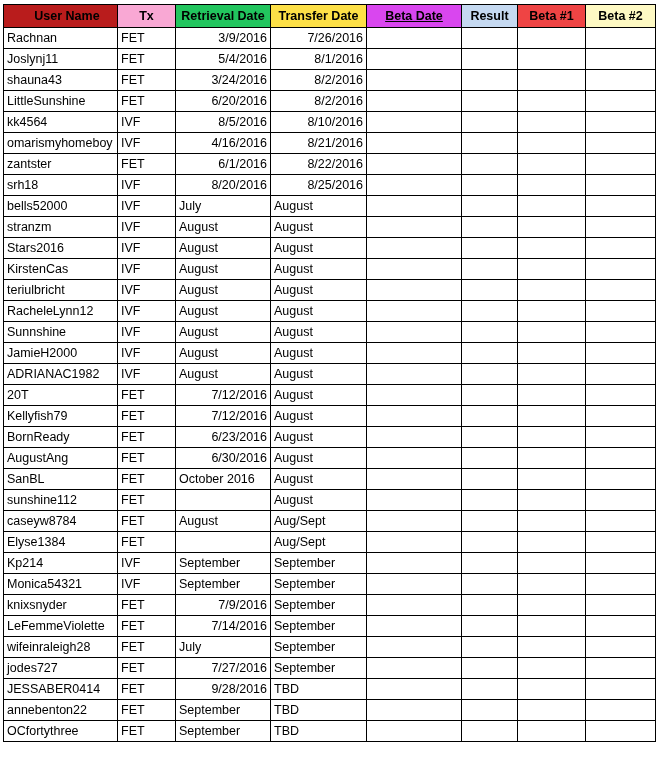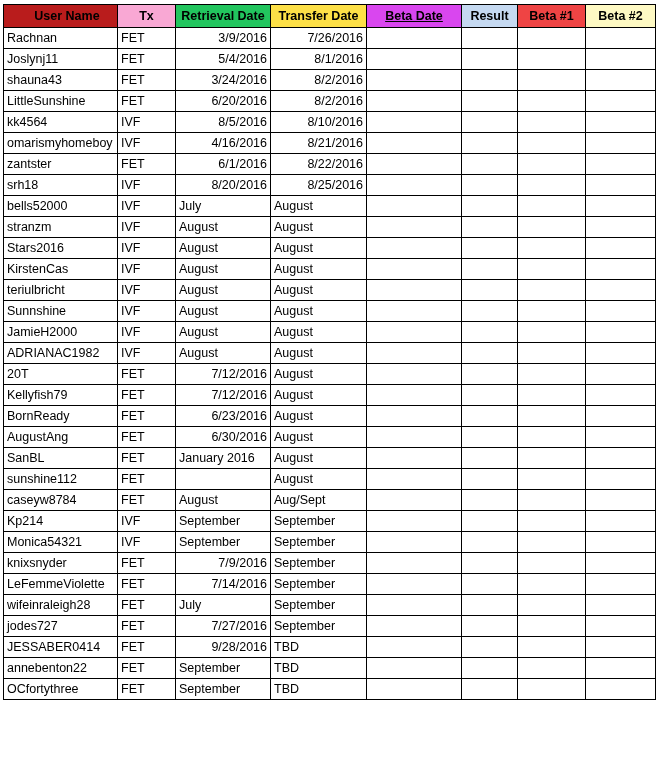--- a/index.html
+++ b/index.html
@@ -189,20 +189,30 @@
         <td class="txt">teriulbricht</td>
         <td class="txt">IVF</td>
         <td class="txt">August</td>
         <td class="txt">August</td>
         <td class="txt"></td>
         <td class="txt"></td>
         <td class="txt"></td>
         <td class="txt"></td>
       </tr>
       <tr>
+        <td class="txt">RacheleLynn12</td>
+        <td class="txt">IVF</td>
+        <td class="txt">August</td>
+        <td class="txt">August</td>
+        <td class="txt"></td>
+        <td class="txt"></td>
+        <td class="txt"></td>
+        <td class="txt"></td>
+      </tr>
+      <tr>
         <td class="txt">Sunnshine</td>
         <td class="txt">IVF</td>
         <td class="txt">August</td>
         <td class="txt">August</td>
         <td class="txt"></td>
         <td class="txt"></td>
         <td class="txt"></td>
         <td class="txt"></td>
       </tr>
       <tr>
@@ -261,41 +271,51 @@
         <td class="num">6/30/2016</td>
         <td class="txt">August</td>
         <td class="txt"></td>
         <td class="txt"></td>
         <td class="txt"></td>
         <td class="txt"></td>
       </tr>
       <tr>
         <td class="txt">SanBL</td>
         <td class="txt">FET</td>
-        <td class="txt">January 2016</td>
+        <td class="txt">October 2016</td>
         <td class="txt">August</td>
         <td class="txt"></td>
         <td class="txt"></td>
         <td class="txt"></td>
         <td class="txt"></td>
       </tr>
       <tr>
         <td class="txt">sunshine112</td>
         <td class="txt">FET</td>
         <td class="txt"></td>
         <td class="txt">August</td>
         <td class="txt"></td>
         <td class="txt"></td>
         <td class="txt"></td>
         <td class="txt"></td>
       </tr>
       <tr>
         <td class="txt">caseyw8784</td>
         <td class="txt">FET</td>
         <td class="txt">August</td>
+        <td class="txt">Aug/Sept</td>
+        <td class="txt"></td>
+        <td class="txt"></td>
+        <td class="txt"></td>
+        <td class="txt"></td>
+      </tr>
+      <tr>
+        <td class="txt">Elyse1384</td>
+        <td class="txt">FET</td>
+        <td class="txt"></td>
         <td class="txt">Aug/Sept</td>
         <td class="txt"></td>
         <td class="txt"></td>
         <td class="txt"></td>
         <td class="txt"></td>
       </tr>
       <tr>
         <td class="txt">Kp214</td>
         <td class="txt">IVF</td>
         <td class="txt">September</td>

